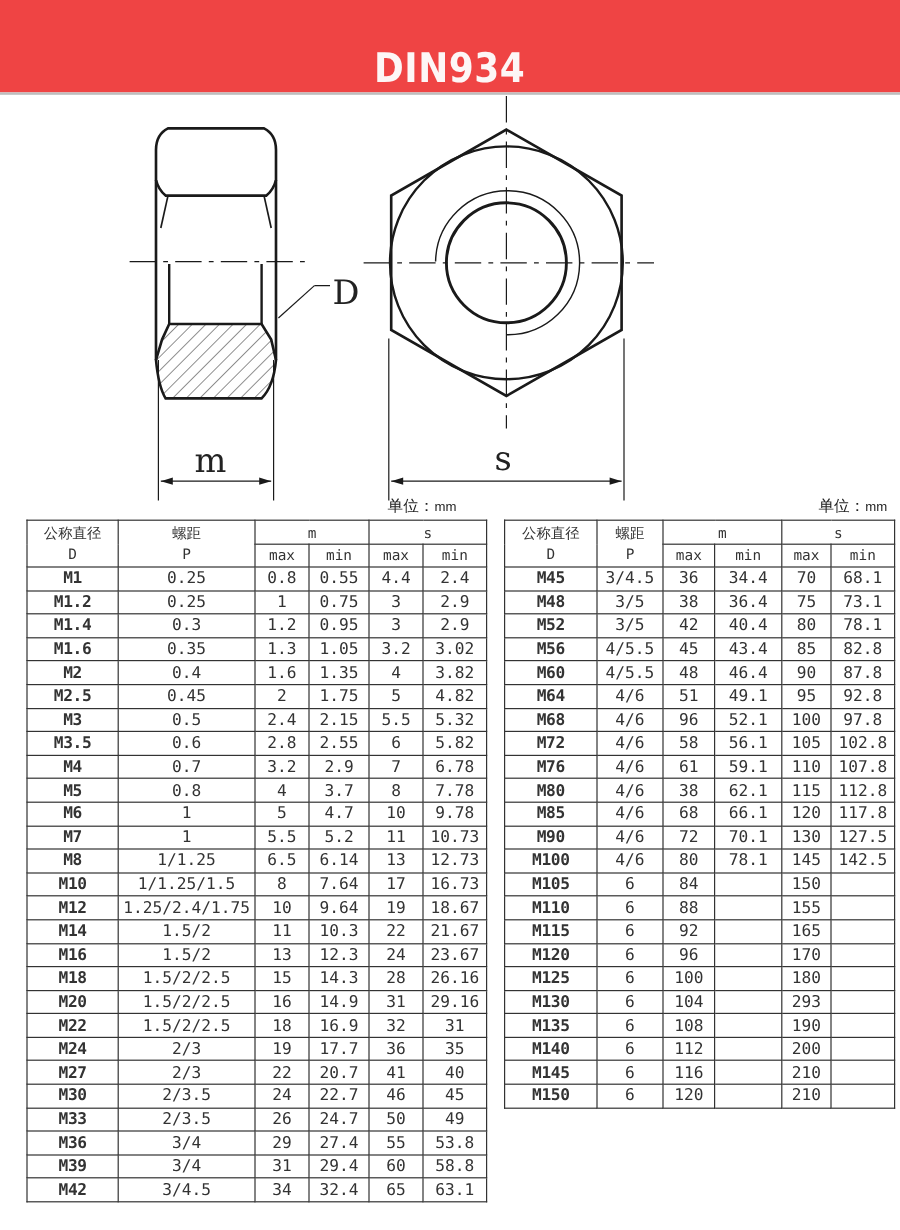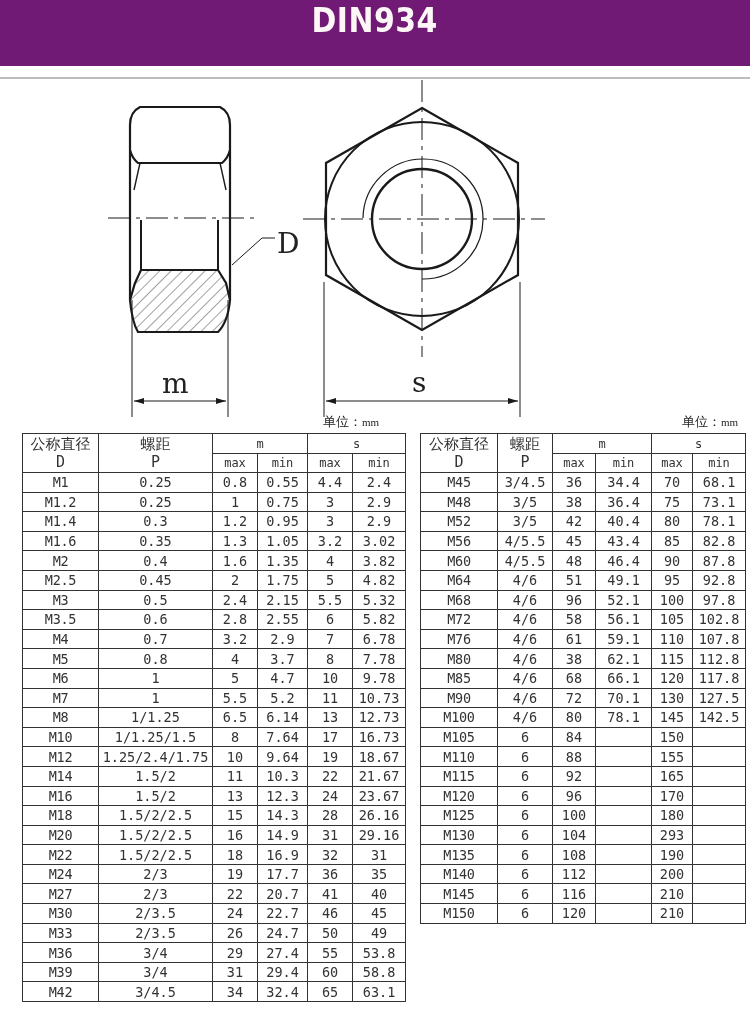--- a/index.html
+++ b/index.html
@@ -1,35 +1,35 @@
 <!DOCTYPE html>
 <html><head>
 <meta charset="utf-8">
 <style>
   html, body { margin:0; padding:0; background:#ffffff; }
   body { width:750px; height:1025px; position:relative; overflow:hidden;
          font-family:"DejaVu Serif", "Liberation Serif", serif; color:#222; }
-  .header { position:absolute; left:0; top:0; width:750px; height:66px; background:#701a75;
-            display:flex; align-items:flex-start; justify-content:center; }
+  .header { position:absolute; left:0; top:0; width:750px; height:77px; background:#ef4444;
+            display:flex; align-items:flex-end; justify-content:center; }
   .header-title { color:#fdf6f6; font-family:"DejaVu Sans", "Liberation Sans", sans-serif;
                   font-weight:bold; font-size:34px; letter-spacing:0.5px; transform:scaleX(0.88); }
   .header-rule { position:absolute; left:0; top:77px; width:750px; height:2px; background:#bdbdbd; }
   .drawing { position:absolute; left:0; top:79px; width:750px; height:340px; }
   .unit { position:absolute; font-size:13px; color:#222; font-family:"DejaVu Sans", sans-serif; }
-  .unit .mm { font-family:Liberation Serif, serif; font-size:11px; }
+  .unit .mm { font-family:Liberation Sans, sans-serif; font-size:11px; }
   table.spec { position:absolute; border-collapse:collapse; table-layout:fixed;
                font-family:"DejaVu Sans Mono", "Liberation Mono", monospace; }
   table.spec td, table.spec th { border:1.6px solid #333; padding:0; text-align:center;
                font-weight:normal; font-size:13.5px; color:#333; white-space:nowrap; overflow:hidden; }
-  table.spec th.cn { font-family:"DejaVu Sans", sans-serif; font-size:15px; line-height:18px; }
+  table.spec th.cn { font-family:"DejaVu Sans", sans-serif; font-size:12px; line-height:18px; }
   table.spec th.sub { font-size:12px; }
   table.spec tr.data td { height:18.6px; line-height:18px; }
   table.spec tr.h1 th { height:19px; }
   table.spec tr.h2 th { height:18px; }
-  table.spec td.d { font-weight:normal; letter-spacing:-0.3px; }
+  table.spec td.d { font-weight:bold; letter-spacing:-0.3px; }
   #tbl-left { left:22px; top:433px; width:383px; }
   #tbl-right { left:420px; top:433px; width:325px; }
 </style>
 </head>
 <body>
 
 <div class="header">
   <span class="header-title">DIN934</span>
 </div>
 <div class="header-rule"></div>

